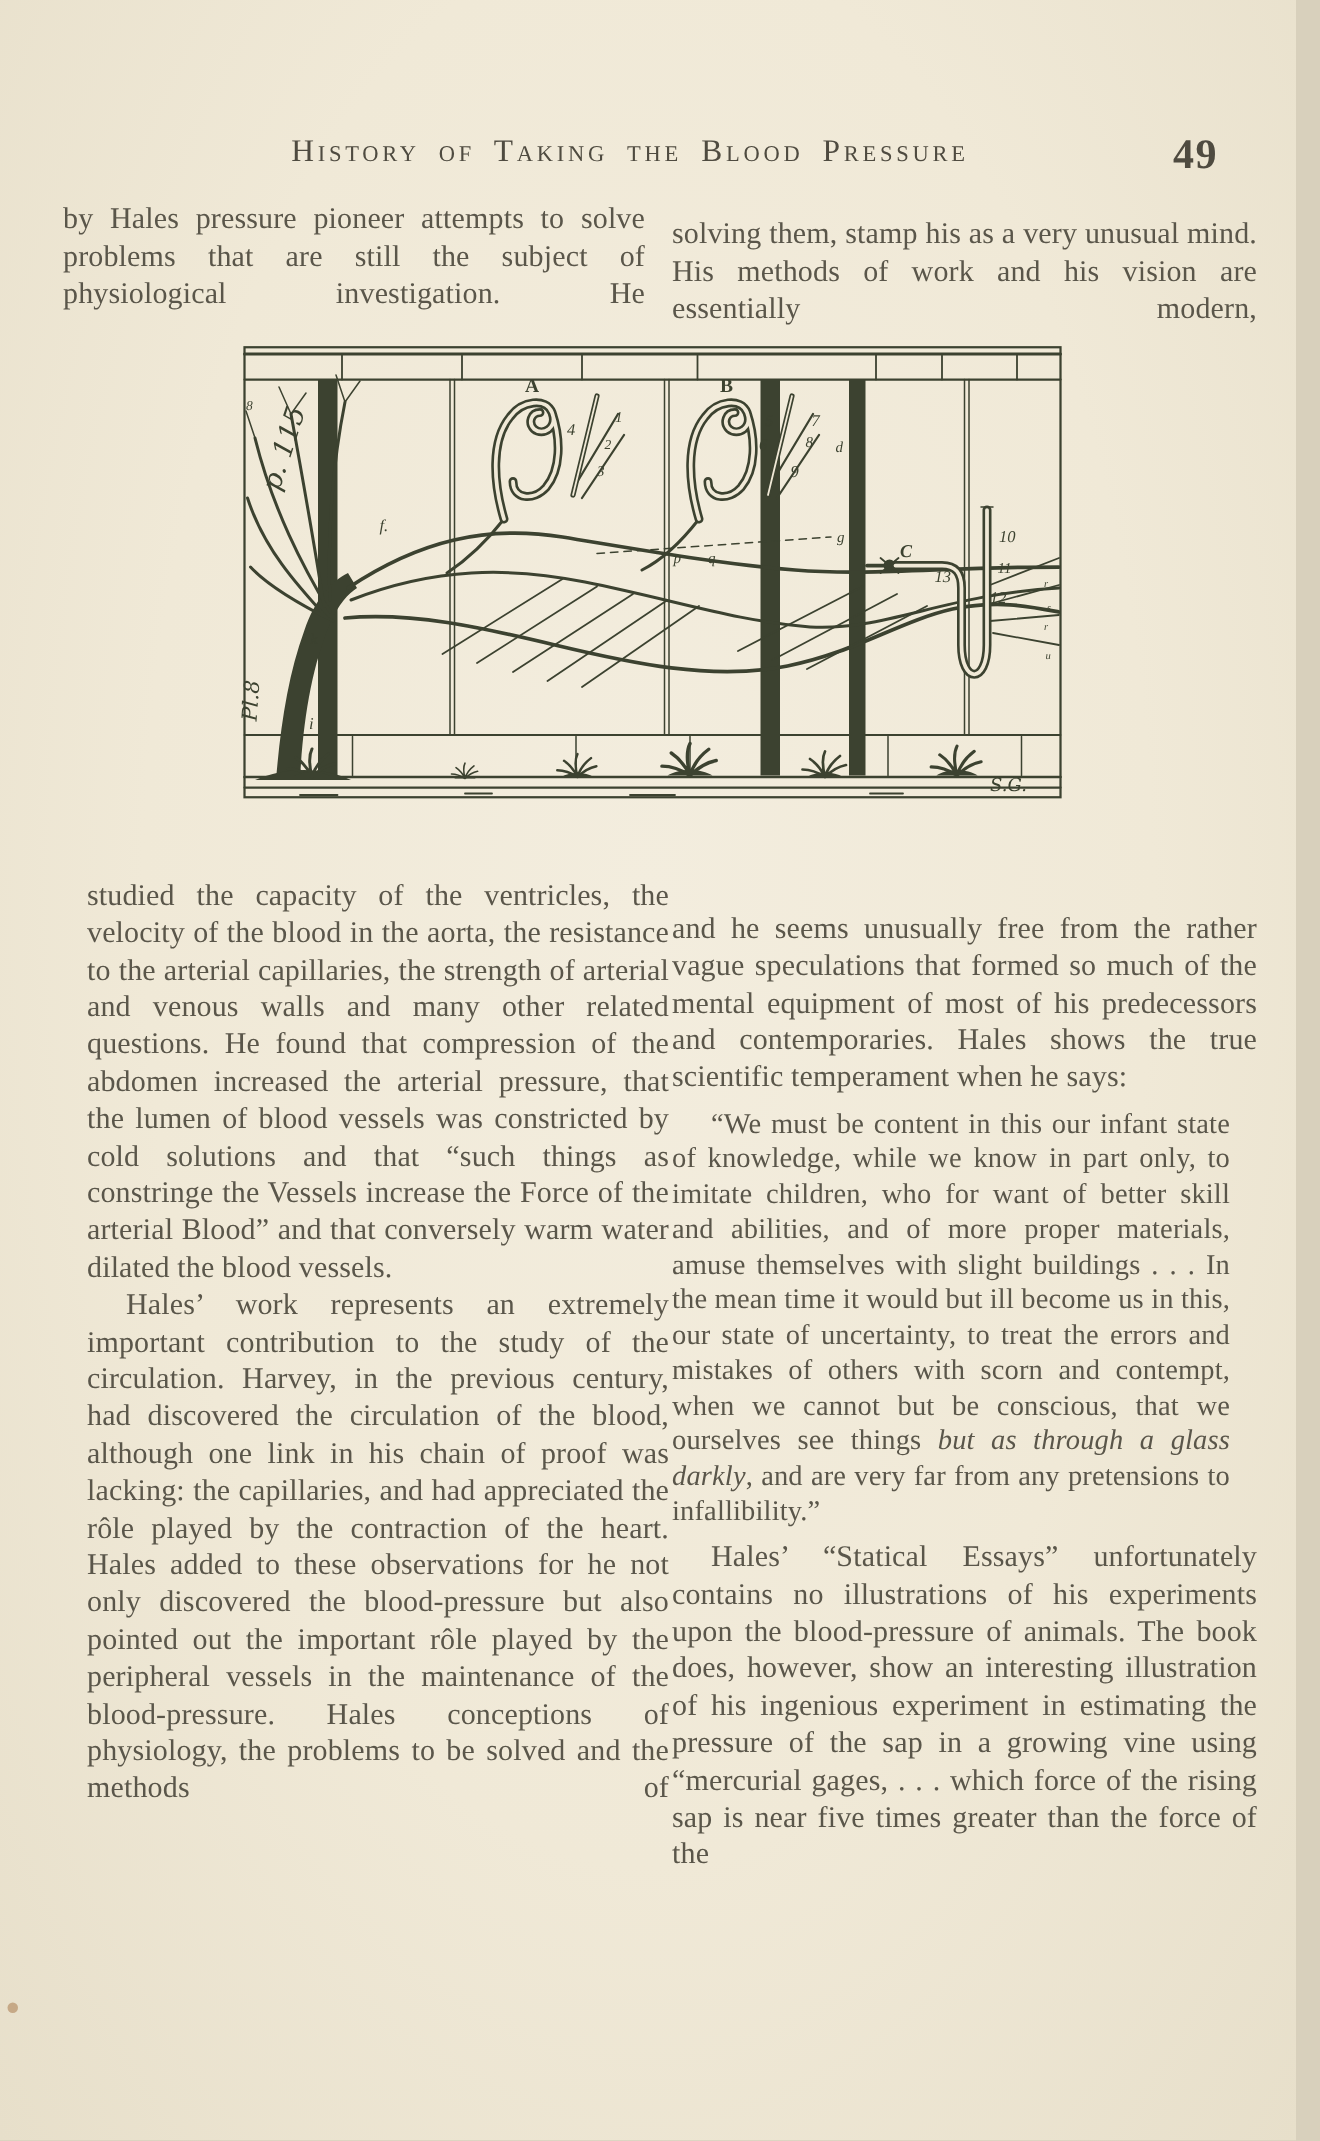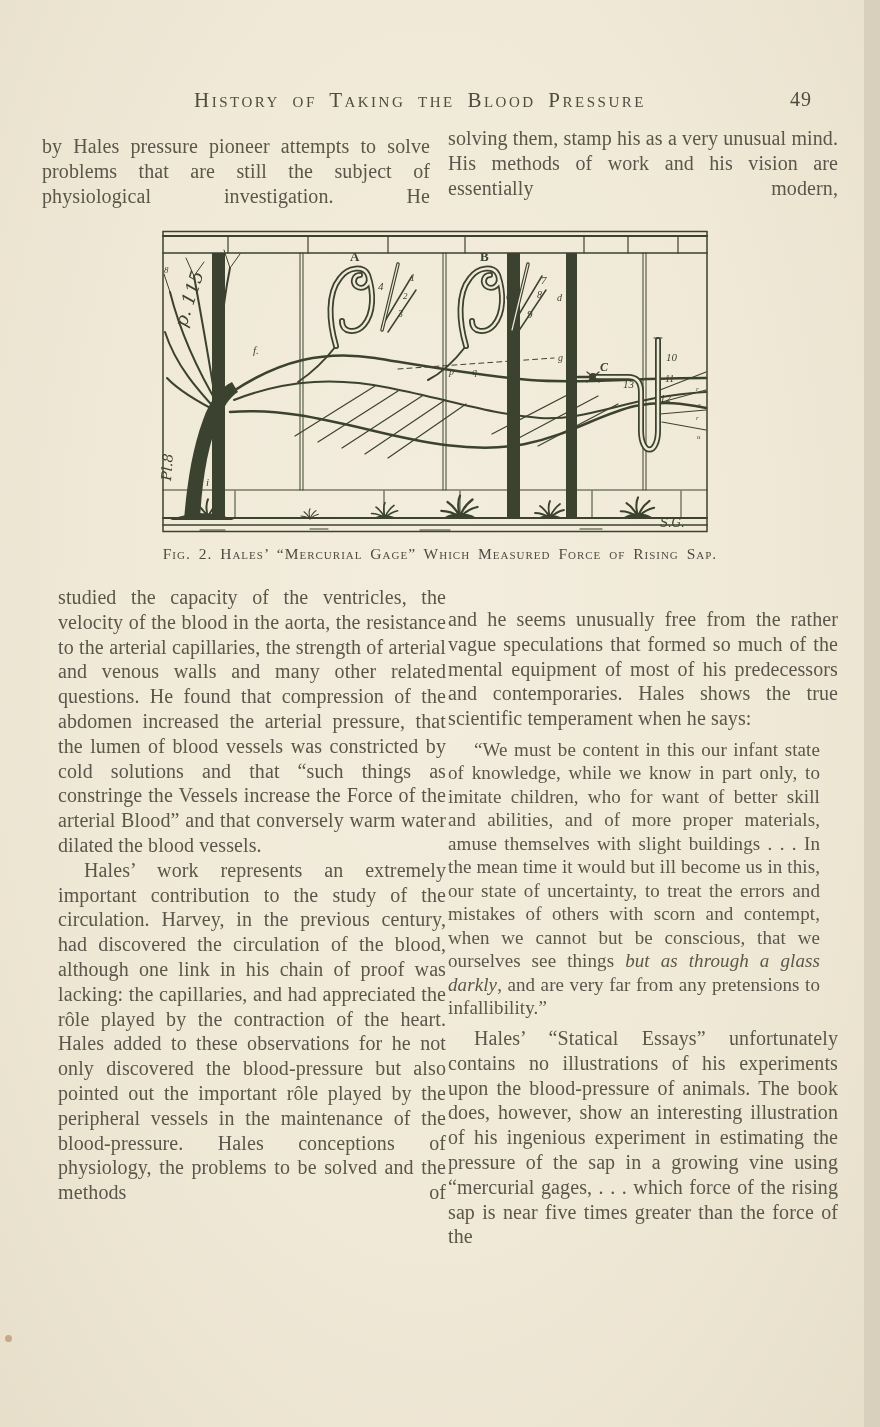--- a/index.html
+++ b/index.html
@@ -15,34 +15,35 @@
     background:radial-gradient(ellipse at 50% 42%, #f3edde 0%, var(--paper) 55%, var(--paper-edge) 100%);
     font-family:"Liberation Serif", serif;
     color:var(--ink);
   }
   .running-head{
     position:absolute;top:88px;left:120px;width:600px;text-align:center;
     font-variant:small-caps;font-size:21px;letter-spacing:2.5px;word-spacing:5px;
     color:var(--ink-dark);
   }
   .page-number{
-    position:absolute;top:88px;right:52px;font-size:20px;color:var(--ink-dark);
+    position:absolute;top:88px;right:52px;font-size:28px;color:var(--ink-dark);
     letter-spacing:1px;
+    font-weight:bold;
   }
   .col{
     position:absolute;font-size:20px;line-height:24.8px;
     text-align:justify;letter-spacing:0.1px;
   }
   .col p{margin:0;}
   .col p.indent{text-indent:26px;}
   .col p.flush-last{text-align-last:justify;}
   .col p.quote{font-size:19px;line-height:23.5px;margin:7px 18px 6px 0;}
   .it{font-style:italic;}
   .col-left-top {top:134px;left:42px;width:388px;}
-  .col-right-top{top:126px;left:448px;width:390px;}
+  .col-right-top{top:144px;left:448px;width:390px;}
   .col-left-bot {top:585px;left:42px;width:388px;margin-left:16px;}
   .col-right-bot{top:607px;left:448px;width:390px;}
   .figure-wrap{position:absolute;top:228px;left:160px;width:550px;height:310px;}
   .fig-caption{
     position:absolute;top:545px;left:0;width:880px;text-align:center;
     font-variant:small-caps;font-size:15.5px;letter-spacing:1px;word-spacing:3px;
     color:var(--ink-dark);
   }
   
   .s {stroke:var(--engraving);fill:none;stroke-linecap:round;}
@@ -170,21 +171,20 @@
           <text x="538" y="179" font-size="7" class="fig-label it">s</text>
           <text x="536" y="192" font-size="7" class="fig-label it">r</text>
           <text x="537" y="211" font-size="7" class="fig-label it">u</text>
           <text x="26" y="100" font-size="18" class="fig-label hand" transform="rotate(-72 26 100)">p. 115</text>
           <text x="11" y="253" font-size="14" class="fig-label hand" transform="rotate(-86 11 253)">Pl.8</text>
           <text x="500" y="299" font-size="12" class="fig-label it hand">S.G.</text>
         </g>
     </svg>
   </div>
 
-  <div class="fig-caption">Fig. 2. Hales’ “Mercurial Gage” Which Measured Force of Rising Sap.</div>
 
   <div class="col col-left-bot">
       <p class=""><span>studied the capacity of the ventricles, the velocity of the blood in the aorta, the resistance to the arterial capillaries, the strength of arterial and venous walls and many other related questions. He found that compression of the abdomen increased the arterial pressure, that the lumen of blood vessels was constricted by cold solutions and that “such things as constringe the Vessels increase the Force of the arterial Blood” and that conversely warm water dilated the blood vessels.</span></p>
       <p class="indent flush-last"><span>Hales’ work represents an extremely important contribution to the study of the circulation. Harvey, in the previous century, had discovered the circulation of the blood, although one link in his chain of proof was lacking: the capillaries, and had appreciated the rôle played by the contraction of the heart. Hales added to these observations for he not only discovered the blood-pressure but also pointed out the important rôle played by the peripheral vessels in the maintenance of the blood-pressure. Hales conceptions of physiology, the problems to be solved and the methods of</span></p>
     </div>
   <div class="col col-right-bot">
       <p class=""><span>and he seems unusually free from the rather vague speculations that formed so much of the mental equipment of most of his predecessors and contemporaries. Hales shows the true scientific temperament when he says:</span></p>
       <p class="indent  quote"><span>“We must be content in this our infant state of knowledge, while we know in part only, to imitate children, who for want of better skill and abilities, and of more proper materials, amuse themselves with slight buildings . . . In the mean time it would but ill become us in this, our state of uncertainty, to treat the errors and mistakes of others with scorn and contempt, when we cannot but be conscious, that we ourselves see things </span><span class="it">but as through a glass darkly</span><span>, and are very far from any pretensions to infallibility.”</span></p>
       <p class="indent flush-last"><span>Hales’ “Statical Essays” unfortunately contains no illustrations of his experiments upon the blood-pressure of animals. The book does, however, show an interesting illustration of his ingenious experiment in estimating the pressure of the sap in a growing vine using “mercurial gages, . . . which force of the rising sap is near five times greater than the force of the</span></p>
     </div>

